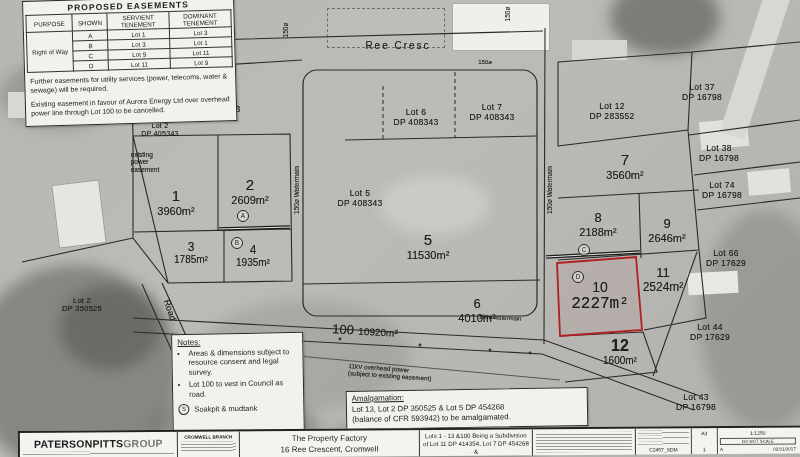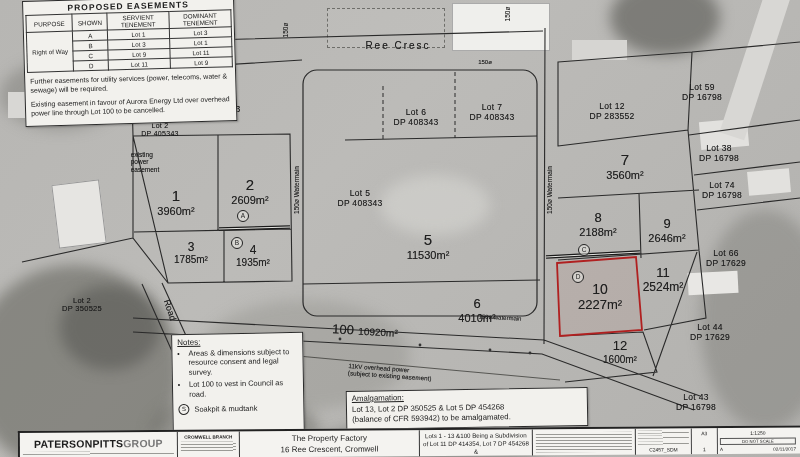--- a/index.html
+++ b/index.html
@@ -161,28 +161,28 @@
   <div class="lbl" style="left:598px;top:224px;">
     <div class="lot-num" style="font-size:13px;">8</div>
       <div class="lot-area">2188m²</div>
     </div>
   <div class="lbl" style="left:667px;top:230px;">
     <div class="lot-num" style="font-size:13px;">9</div>
       <div class="lot-area">2646m²</div>
     </div>
   <div class="lbl" style="left:600px;top:297px;">
     <div class="lot-num" style="font-size:14px;">10</div>
-      <div class="lot-area" style="font-size:13px;">2227m²</div>
+      <div class="lot-area" style="font-size:16px;font-family:Liberation Mono, monospace;">2227m²</div>
     </div>
   <div class="lbl" style="left:663px;top:280px;">
     <div class="lot-num" style="font-size:13px;text-align:center;">11</div>
       <div class="lot-area" style="font-size:12px;">2524m²</div>
     </div>
   <div class="lbl" style="left:620px;top:352px;">
-    <div class="lot-num" style="font-size:13px;">12</div>
+    <div class="lot-num" style="font-size:16px;font-weight:bold;">12</div>
       <div class="lot-area" style="font-size:10px;">1600m²</div>
     </div>
   <div class="lbl" style="left:240px;top:370px;">
     <div class="lot-num">13</div>
     <div style="font-size:12px;">27.07 Ha</div>
     <div style="font-size:8.5px;">Balance</div>
     <div style="font-size:8.5px;">Lot 3</div>
     <div style="font-size:8.5px;text-decoration:underline;">DP 350525</div>
     </div>
   <div class="lbl" style="left:365px;top:330px;transform:translate(-50%,-50%) rotate(3deg);">
@@ -211,21 +211,21 @@
     </div>
   <div class="lbl adj" style="left:160px;top:130px;font-size:7px;">
     <div>Lot 2</div>
       <div>DP 405343</div>
     </div>
   <div class="lbl adj" style="left:82px;top:305px;font-size:7.5px;">
     <div>Lot 2</div>
       <div>DP 350525</div>
     </div>
   <div class="lbl adj" style="left:702px;top:93px;">
-    <div>Lot 59</div>
+    <div>Lot 37</div>
       <div>DP 16798</div>
     </div>
   <div class="lbl adj" style="left:719px;top:154px;">
     <div>Lot 38</div>
       <div>DP 16798</div>
     </div>
   <div class="lbl adj" style="left:722px;top:191px;">
     <div>Lot 74</div>
       <div>DP 16798</div>
     </div>

